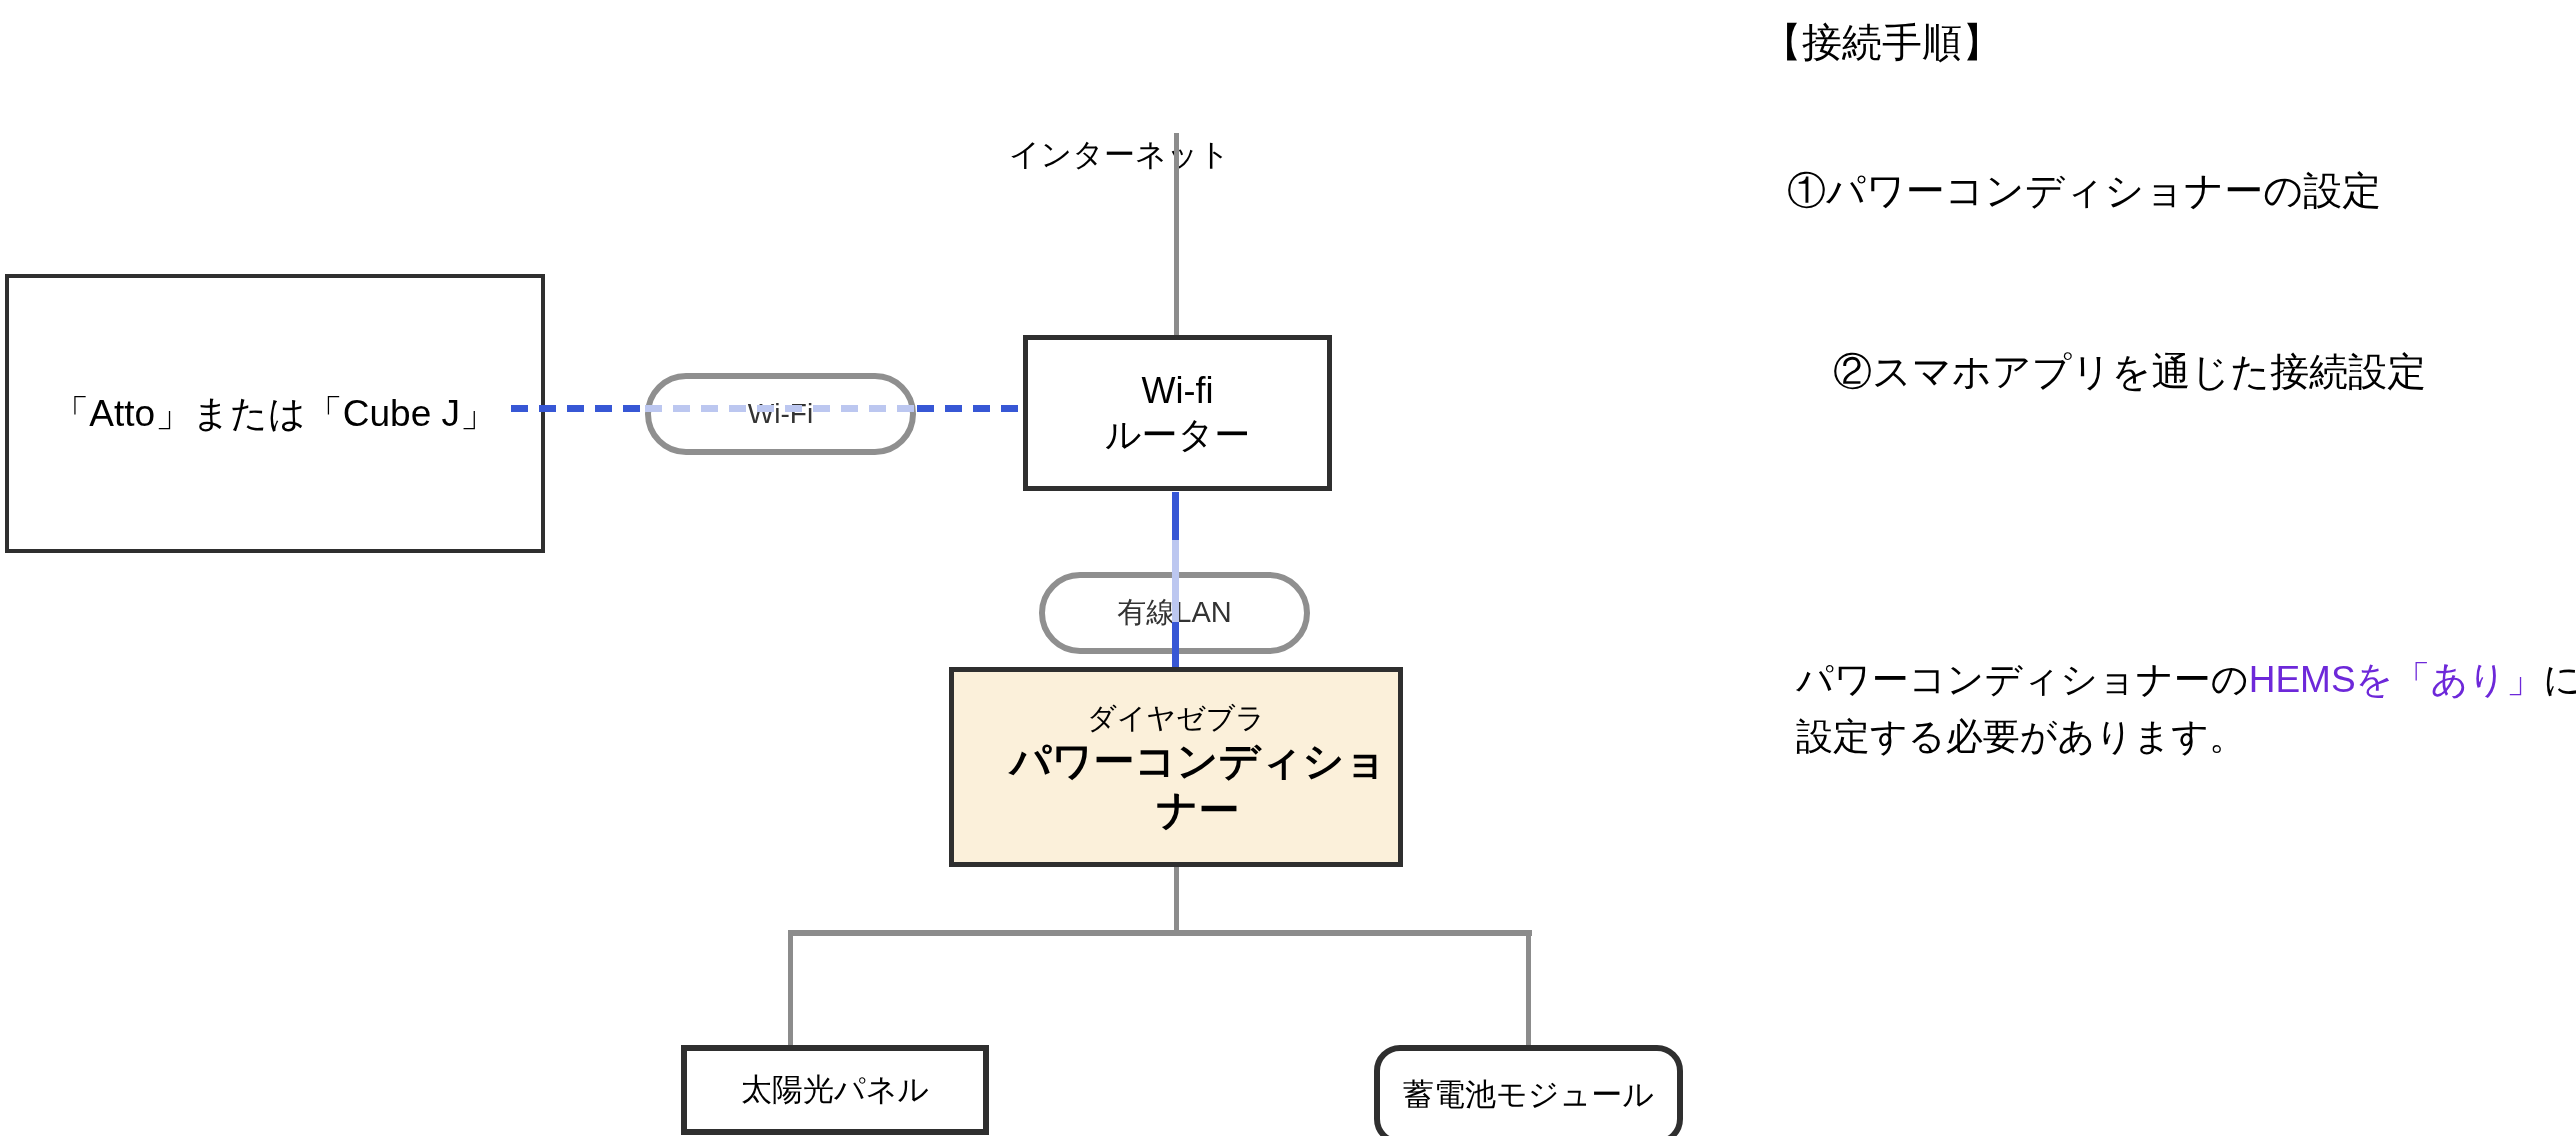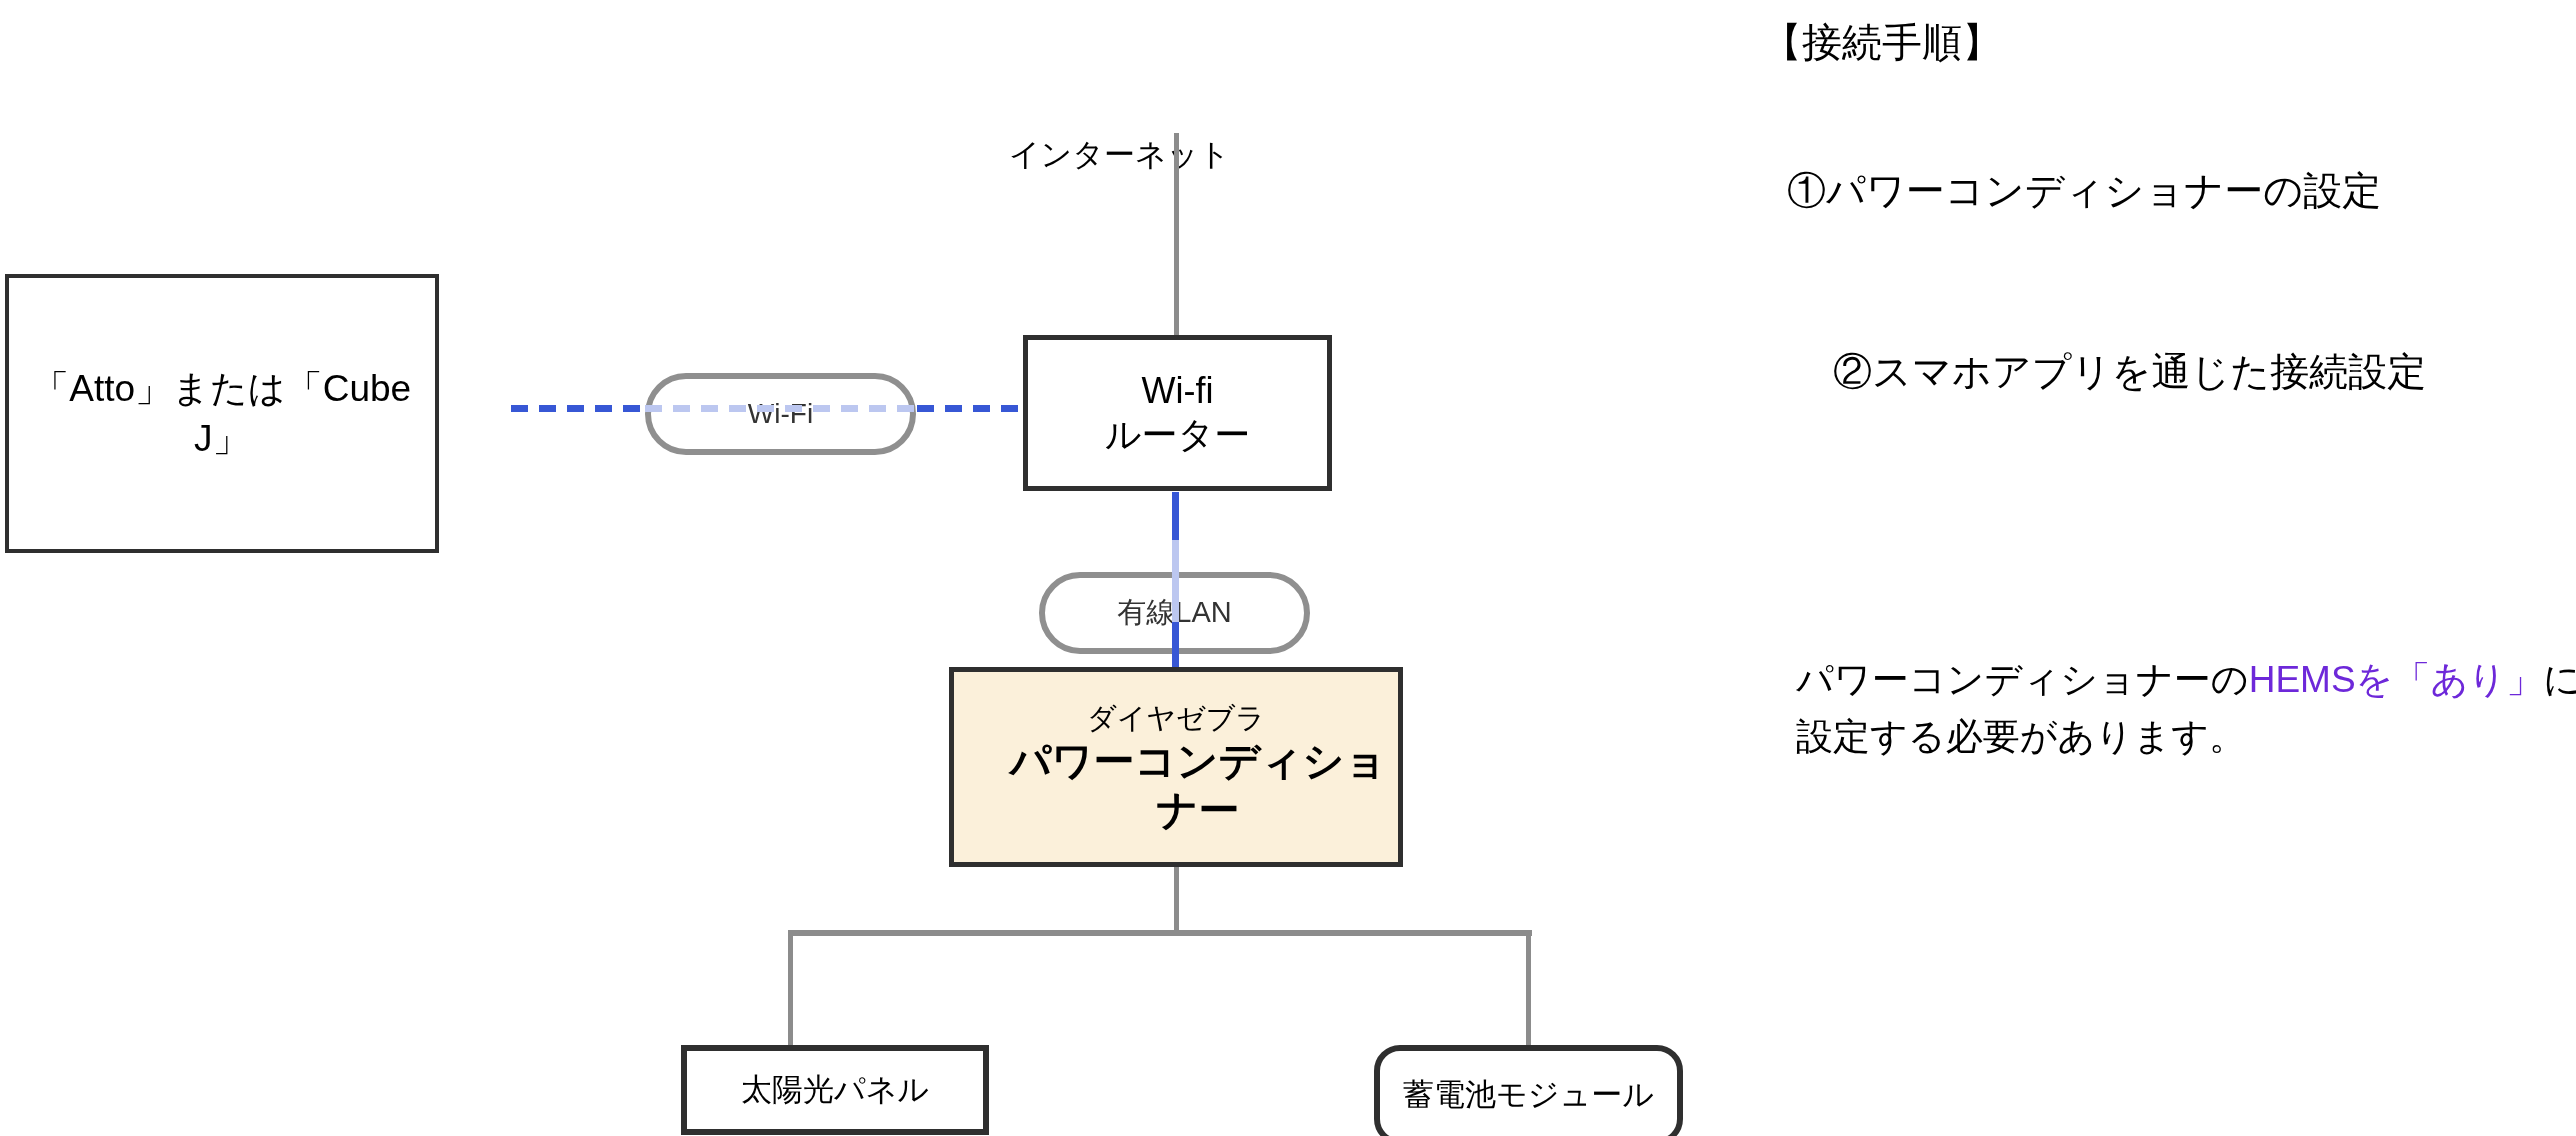--- a/index.html
+++ b/index.html
@@ -13,21 +13,21 @@
   }
   .abs{position:absolute;box-sizing:border-box;}
 
   
   .node{
     background:#ffffff;
     border:5.3px solid #2f2f2f;
     display:flex;align-items:center;justify-content:center;
     text-align:center;
   }
-  .device-box{left:4.7px;top:274px;width:434px;height:279px;border-width:4.7px;font-size:37px;}
+  .device-box{left:4.7px;top:274px;width:540px;height:279px;border-width:4.7px;font-size:37px;}
   .router-box{left:1023px;top:335px;width:309px;height:156px;flex-direction:column;font-size:36px;line-height:44px;}
   .power-box{
     left:949px;top:667px;width:454px;height:200px;
     background:#fbf0da;border-width:5.3px;flex-direction:column;
   }
   .power-sub{font-size:29px;font-weight:normal;line-height:37px;}
   .power-title{font-size:41px;font-weight:bold;line-height:49px;margin-left:44px;}
   .solar-box{left:637px;top:1045px;width:308px;height:90px;border-width:6px;font-size:31px;margin-left:44px;}
   .battery-box{left:1374px;top:1045px;width:309px;height:100px;border-width:6px;font-size:31px;border-radius:26px;}
 

